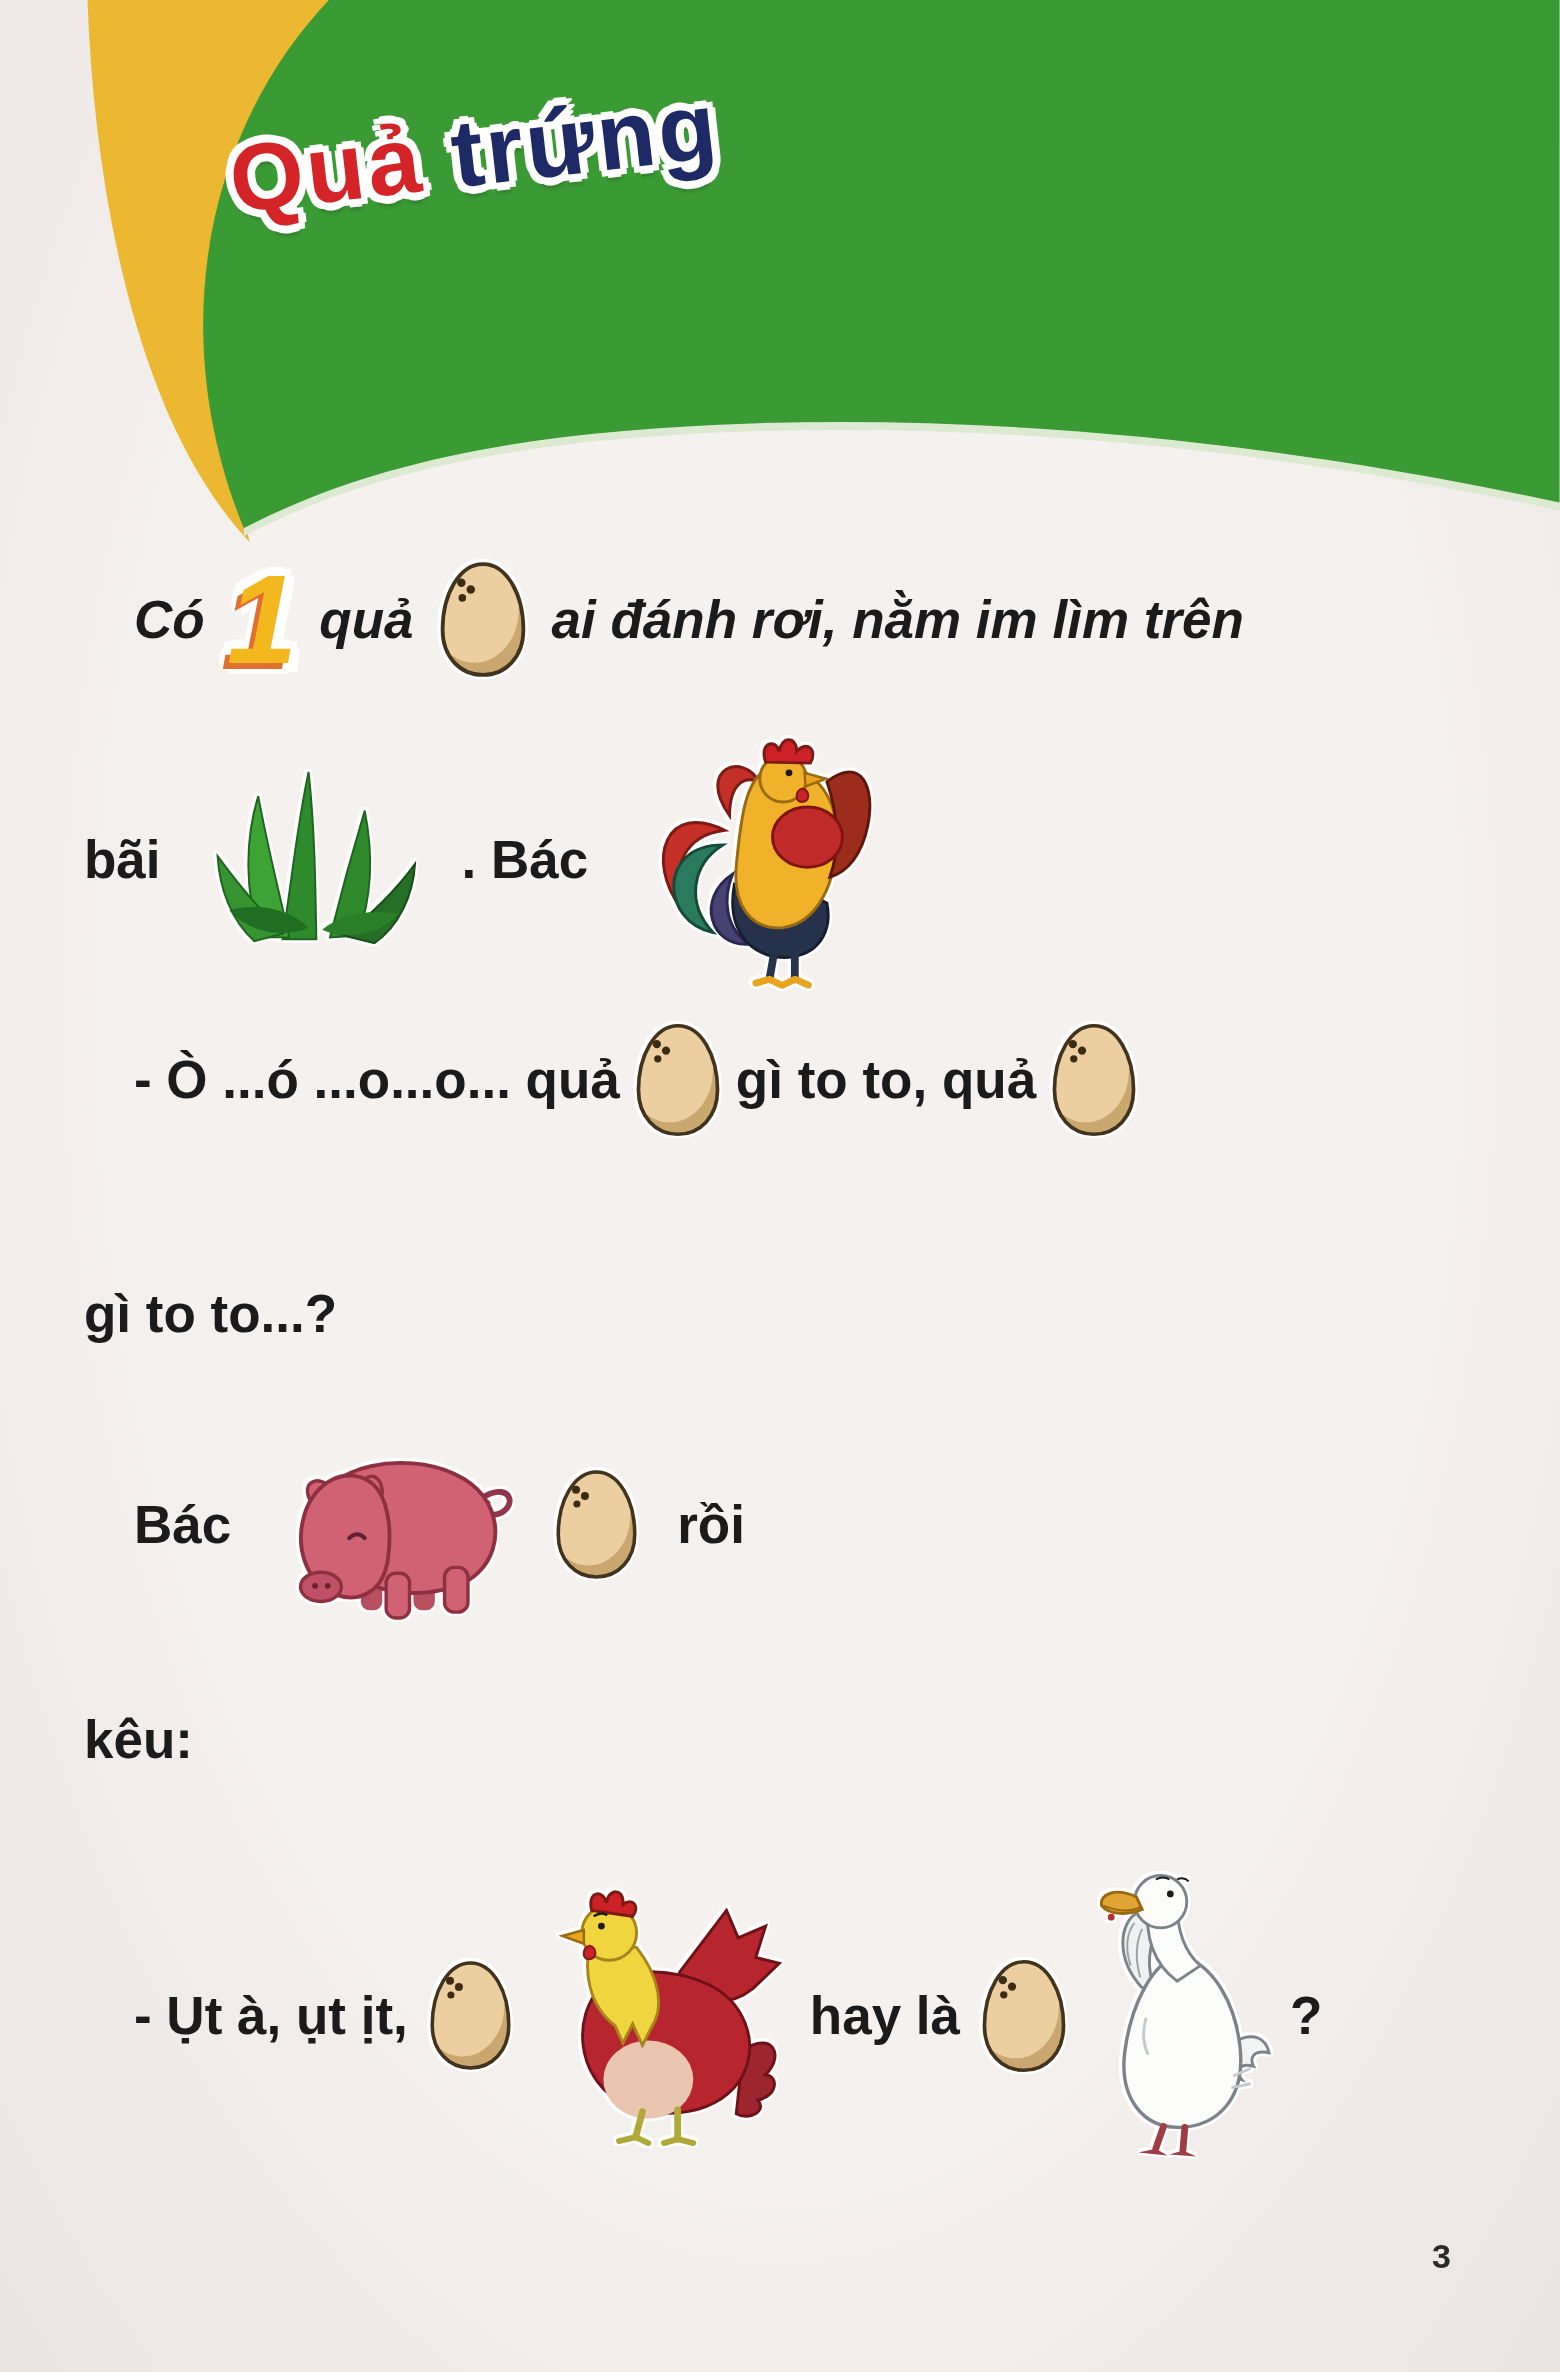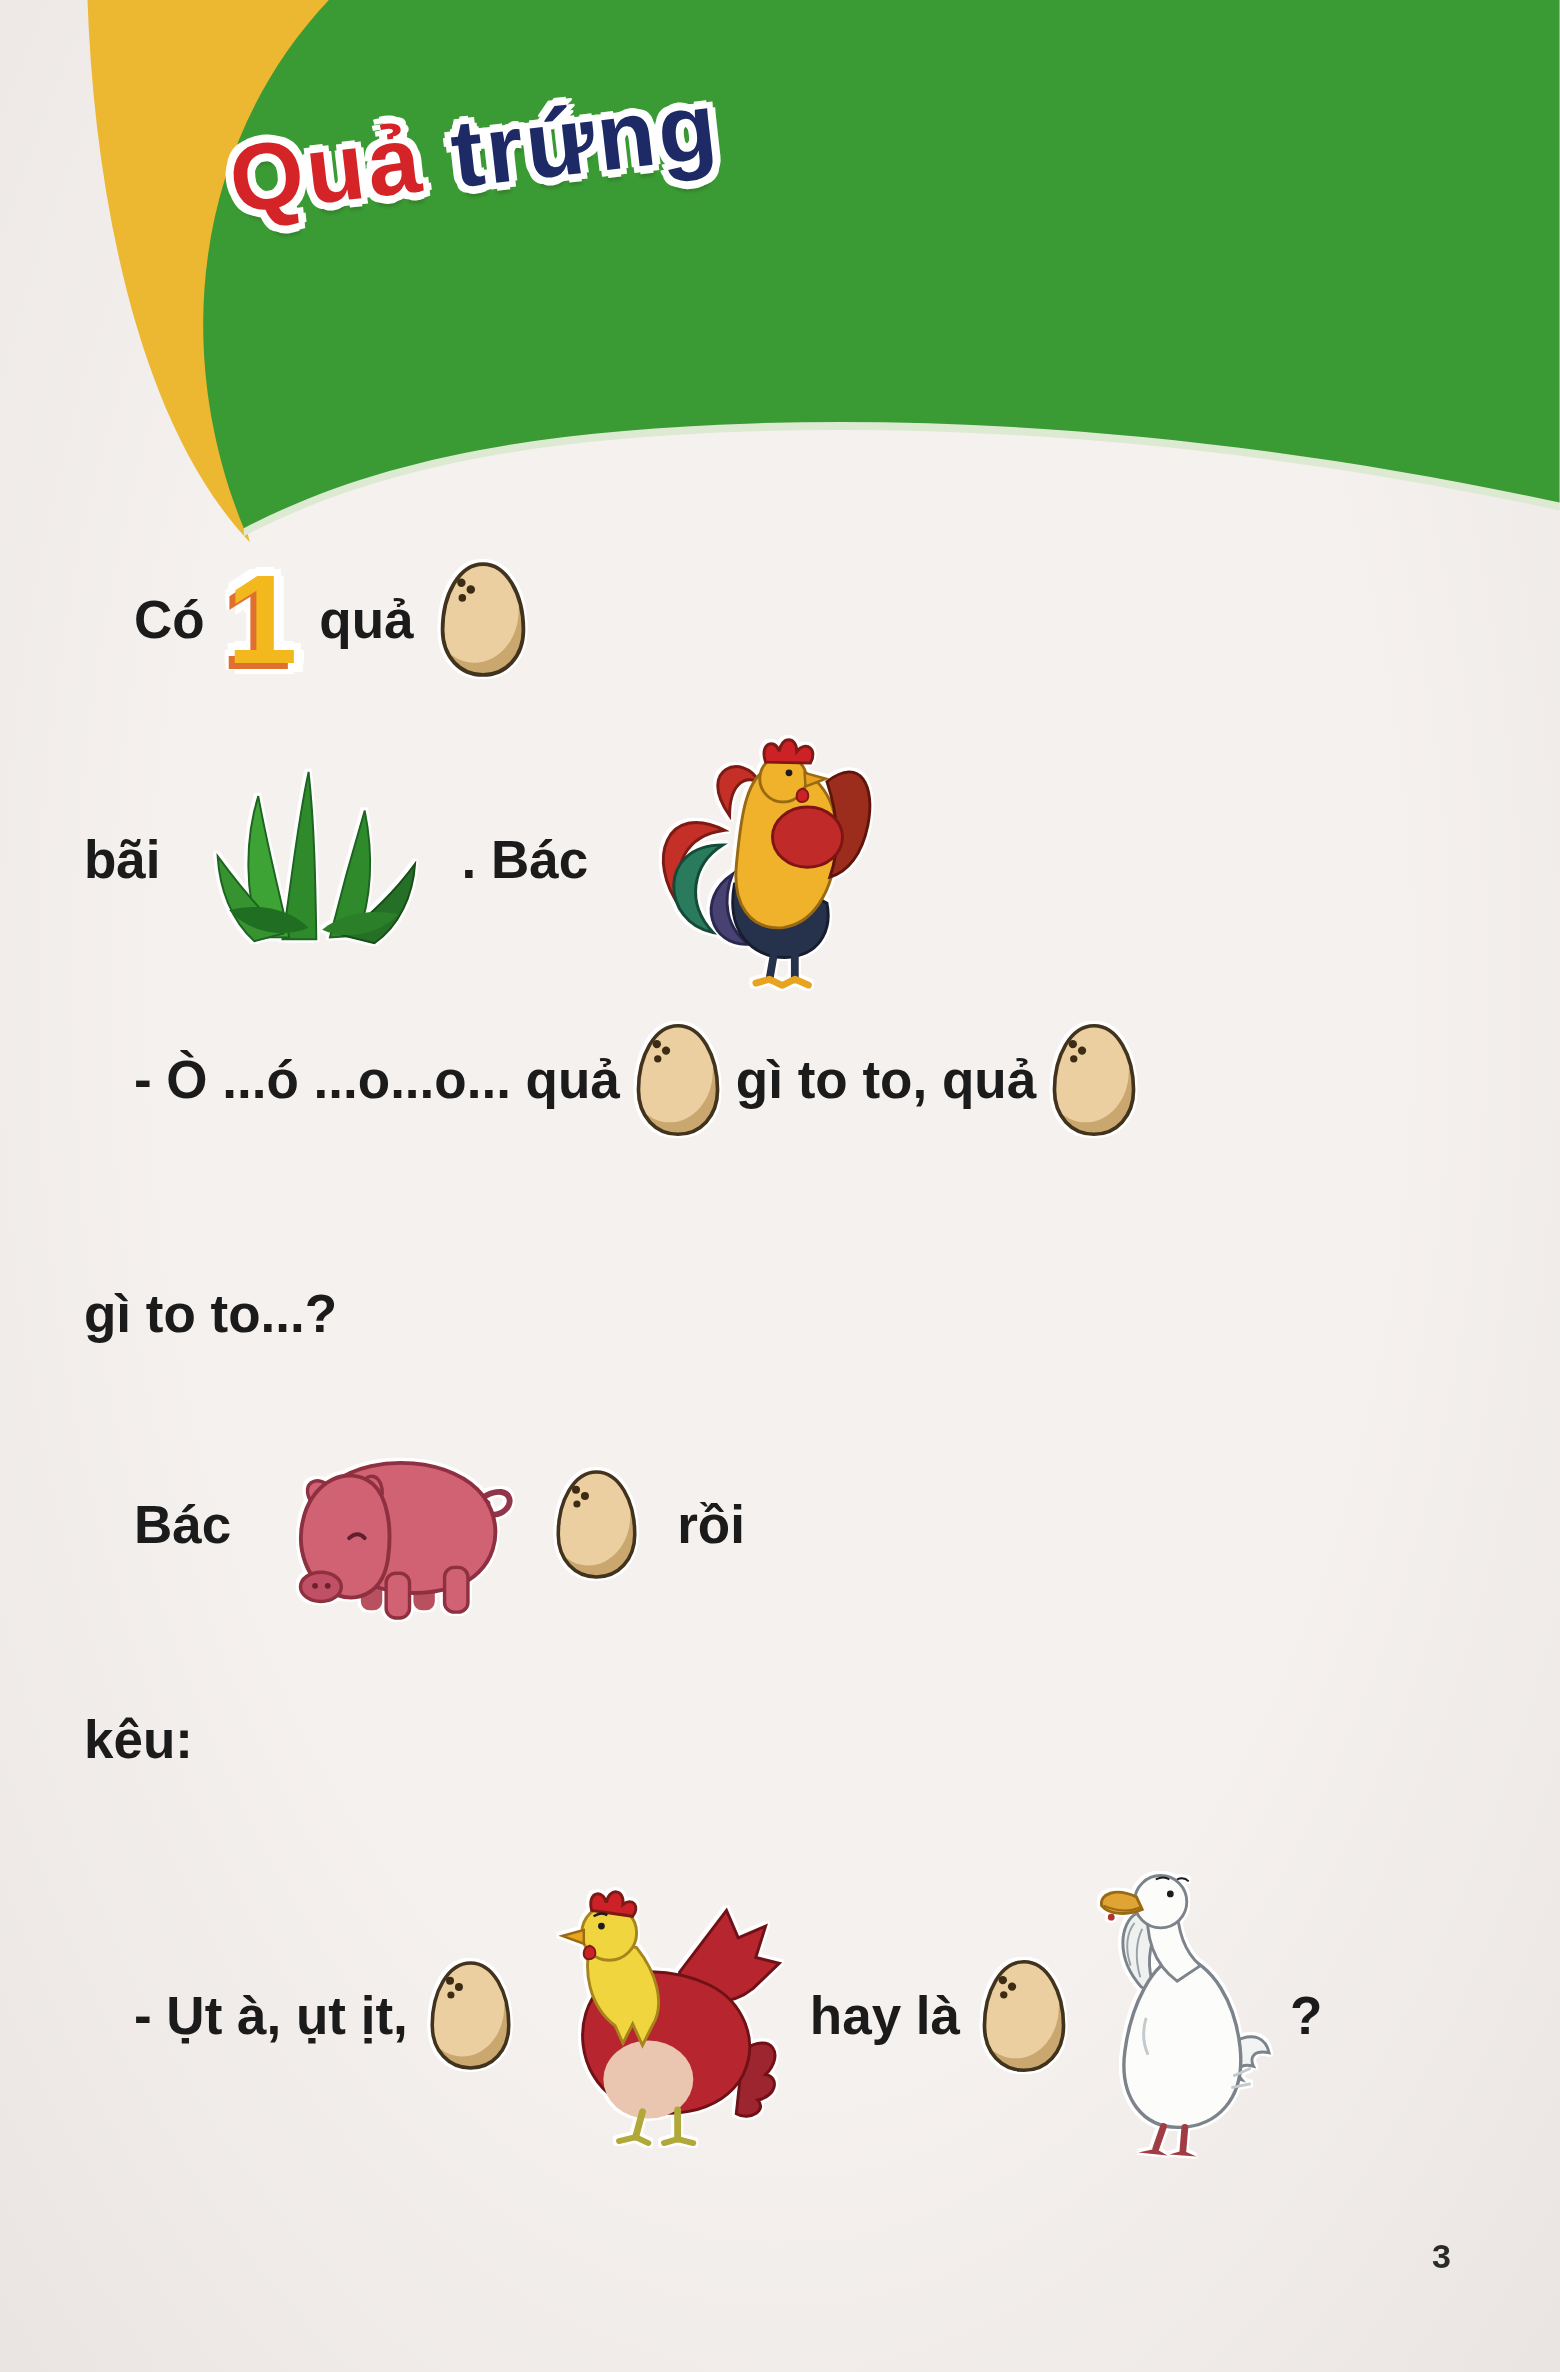--- a/index.html
+++ b/index.html
@@ -25,21 +25,21 @@
   .row{position:absolute;display:flex;align-items:center;}
   .t{font-weight:bold;font-size:53px;color:#1b1b1b;white-space:pre;letter-spacing:0px;}
   .num1{
     font-weight:bold;font-size:127px;line-height:.9;color:#f3b81e;
     text-shadow:
       -6px 6px 0 #e07030,
       -7px -7px 0 #fff, 7px -7px 0 #fff, -9px 7px 0 #fff, 9px 9px 0 #fff,
       -10px 0 0 #fff, 10px 0 0 #fff, 0 -9px 0 #fff, 0 11px 0 #fff;
   }
   .art{filter:drop-shadow(2.5px 0 0 #fff) drop-shadow(-2.5px 0 0 #fff) drop-shadow(0 2.5px 0 #fff) drop-shadow(0 -2.5px 0 #fff);}
-  .row1{left:134px;top:550px;height:139px;gap:22px;}
+  .row1{left:134px;top:550px;height:139px;gap:22px;font-style:italic;}
   .row2{left:84px;top:733px;height:252px;gap:39px;}
   .row3{left:134px;top:998px;height:163px;gap:12px;}
   .row4{left:84px;top:1259px;height:109px;}
   .row5{left:134px;top:1418px;height:213px;gap:36px;}
   .row6{left:84px;top:1685px;height:109px;}
   .row7{left:134px;top:1861px;height:309px;gap:18px;justify-content:center;}
   .pageno{position:absolute;left:1432px;top:2237px;font-weight:bold;font-size:34px;color:#2a2a2a;}
 </style>
 </head>
 <body>
@@ -149,20 +149,21 @@
   <div class="title"><span class="w1">Quả</span><span> </span><span class="w2">trứng</span></div>
 </div>
 
 <div class="row row1">
   <span class="t">Có</span>
   <span class="num1">1</span>
   <span class="t">quả</span>
   <svg class="art" width="94" height="121" viewBox="0 0 95 122">
       <use href="#egg"></use>
     </svg>
+  <span class="t">ai đánh rơi, nằm im lìm trên</span>
 </div>
 
 <div class="row row2">
   <span class="t">bãi</span>
   <svg class="art" width="223" height="186" viewBox="0 0 225 188">
       <use href="#grass"></use>
     </svg>
   <span class="t">. Bác</span>
   <svg class="art" width="249" height="263" viewBox="0 0 252 266">
       <use href="#rooster"></use>

